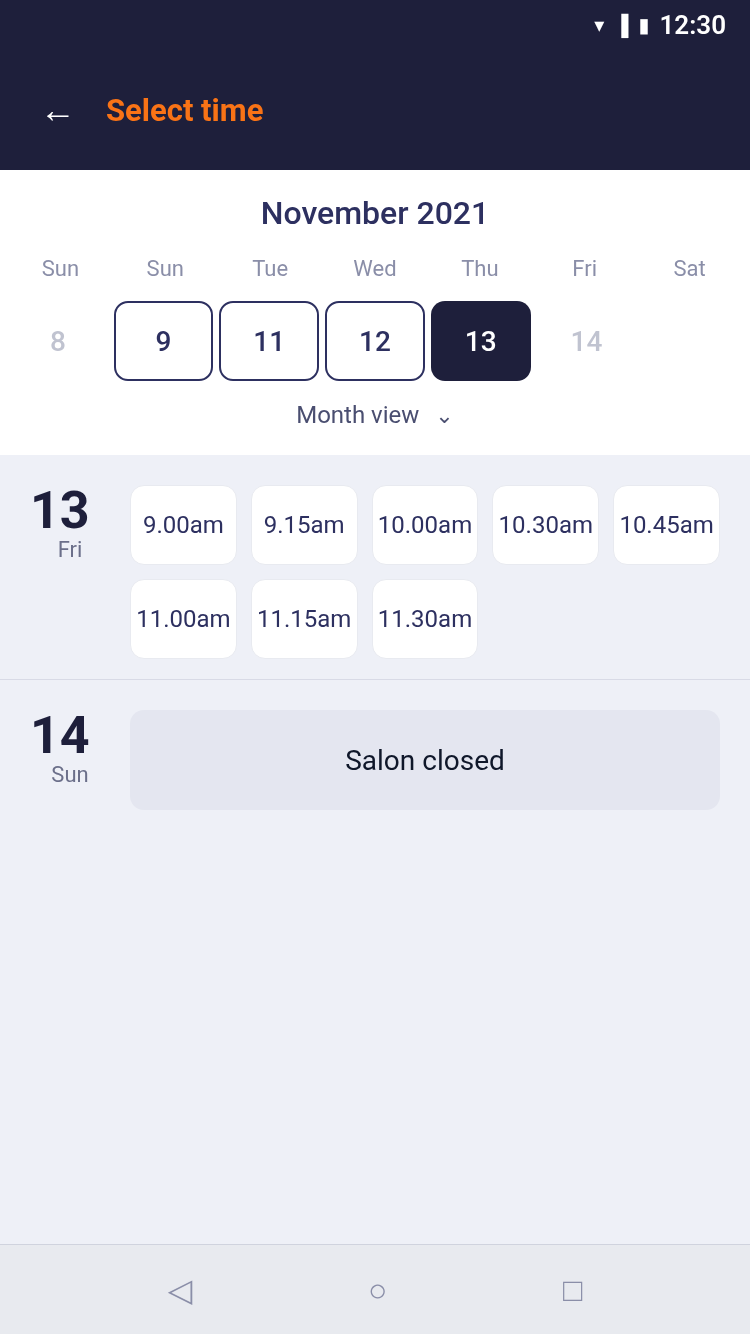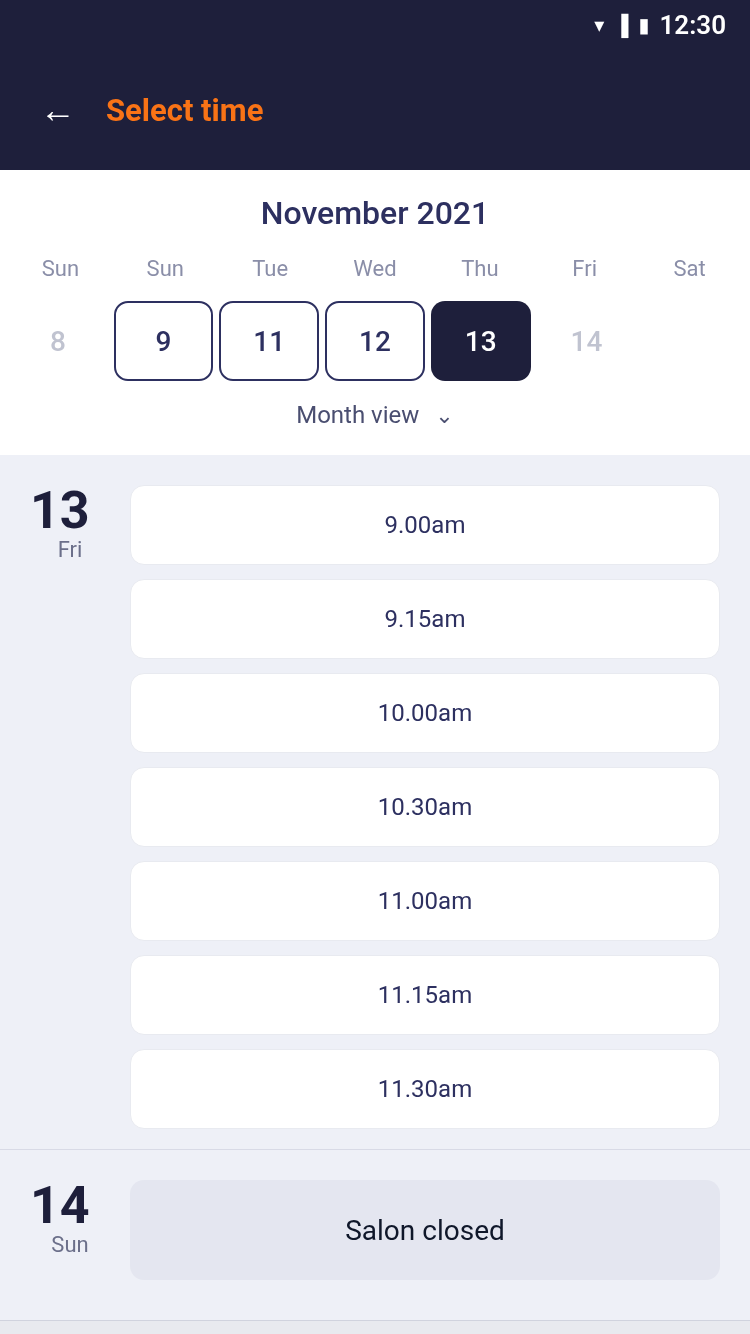--- a/index.html
+++ b/index.html
@@ -166,21 +166,21 @@
     }
     .day-name {
       font-size: 22px;
       color: #6b6f8a;
       text-align: center;
     }
 
     .slots-grid {
       flex: 1;
       display: grid;
-      grid-template-columns: repeat(1, 1fr);
+      grid-template-columns: repeat(5, 1fr);
       gap: 14px;
     }
 
     .time-slot {
       background: white;
       border-radius: 14px;
       height: 80px;
       display: flex;
       align-items: center;
       justify-content: center;
@@ -272,20 +272,21 @@
     <div class="day-row">
       <div class="day-label">
         <div class="day-number">13</div>
         <div class="day-name">Fri</div>
       </div>
       <div class="slots-grid">
         <div class="time-slot">9.00am</div>
         <div class="time-slot">9.15am</div>
         <div class="time-slot">10.00am</div>
         <div class="time-slot">10.30am</div>
+        <div class="time-slot">10.45am</div>
         <div class="time-slot">11.00am</div>
         <div class="time-slot">11.15am</div>
         <div class="time-slot">11.30am</div>
       </div>
     </div>
   </div>
 
   <div class="day-section">
     <div class="day-row">
       <div class="day-label">

